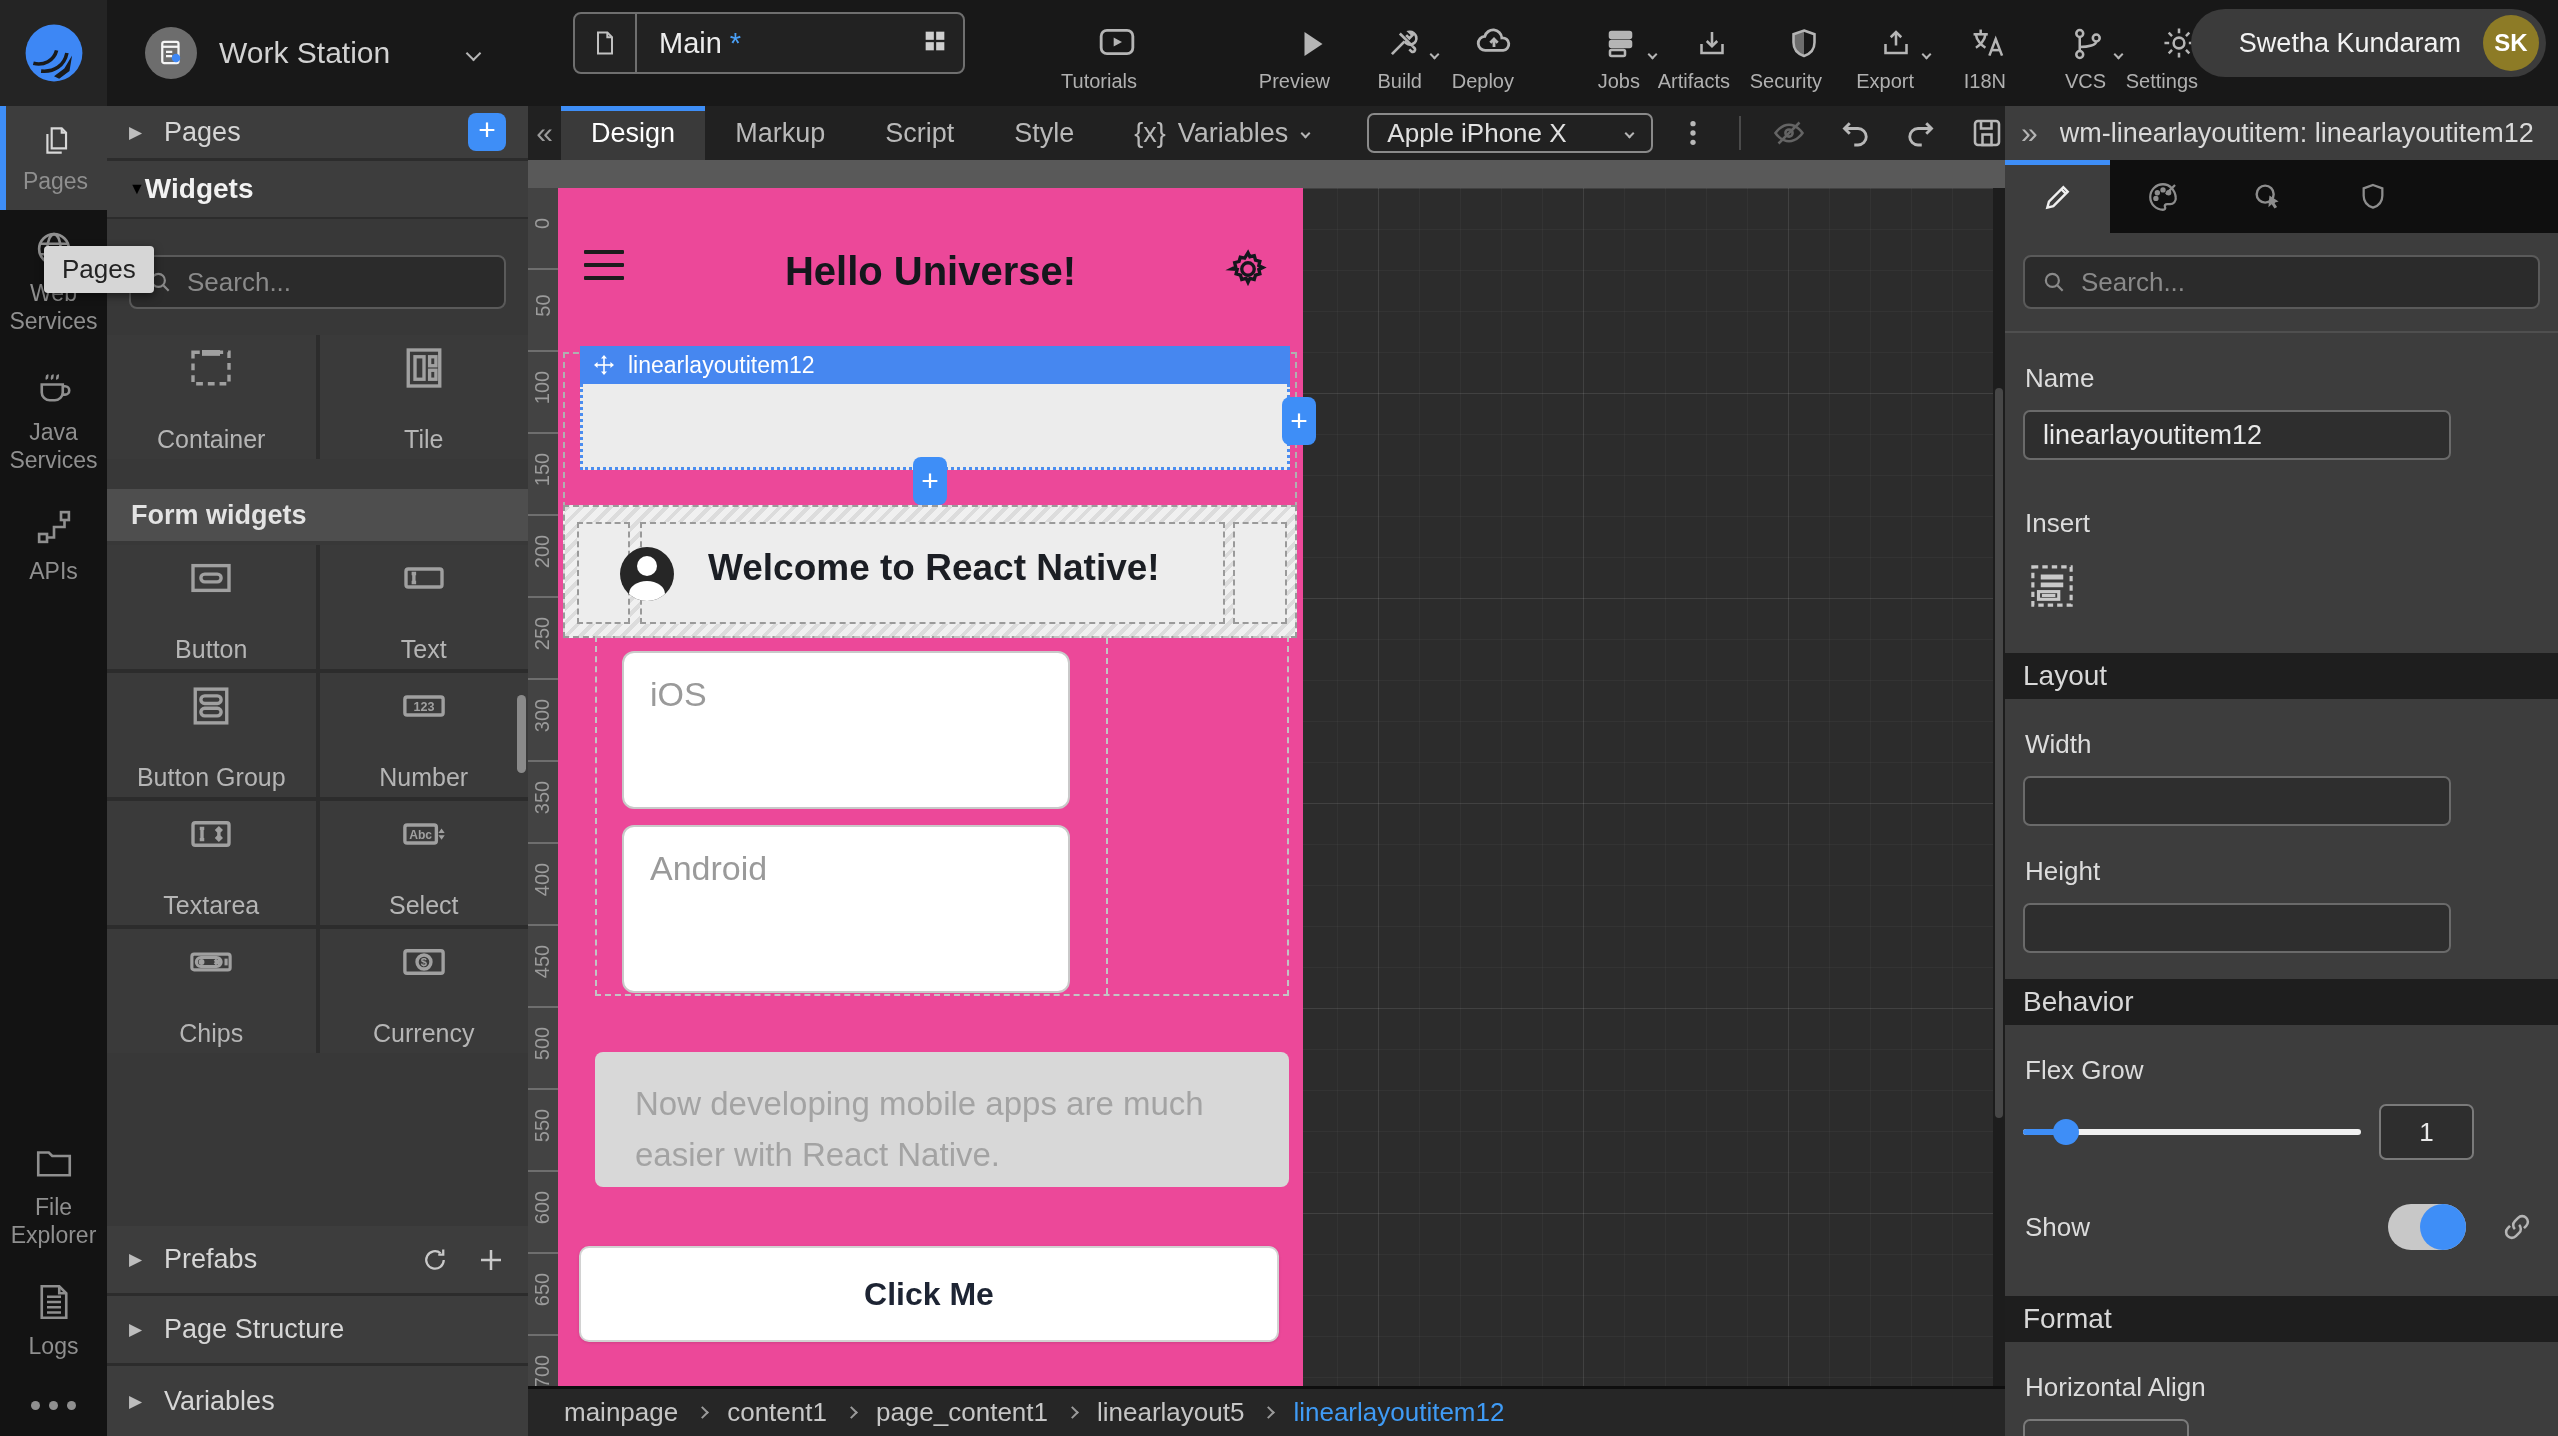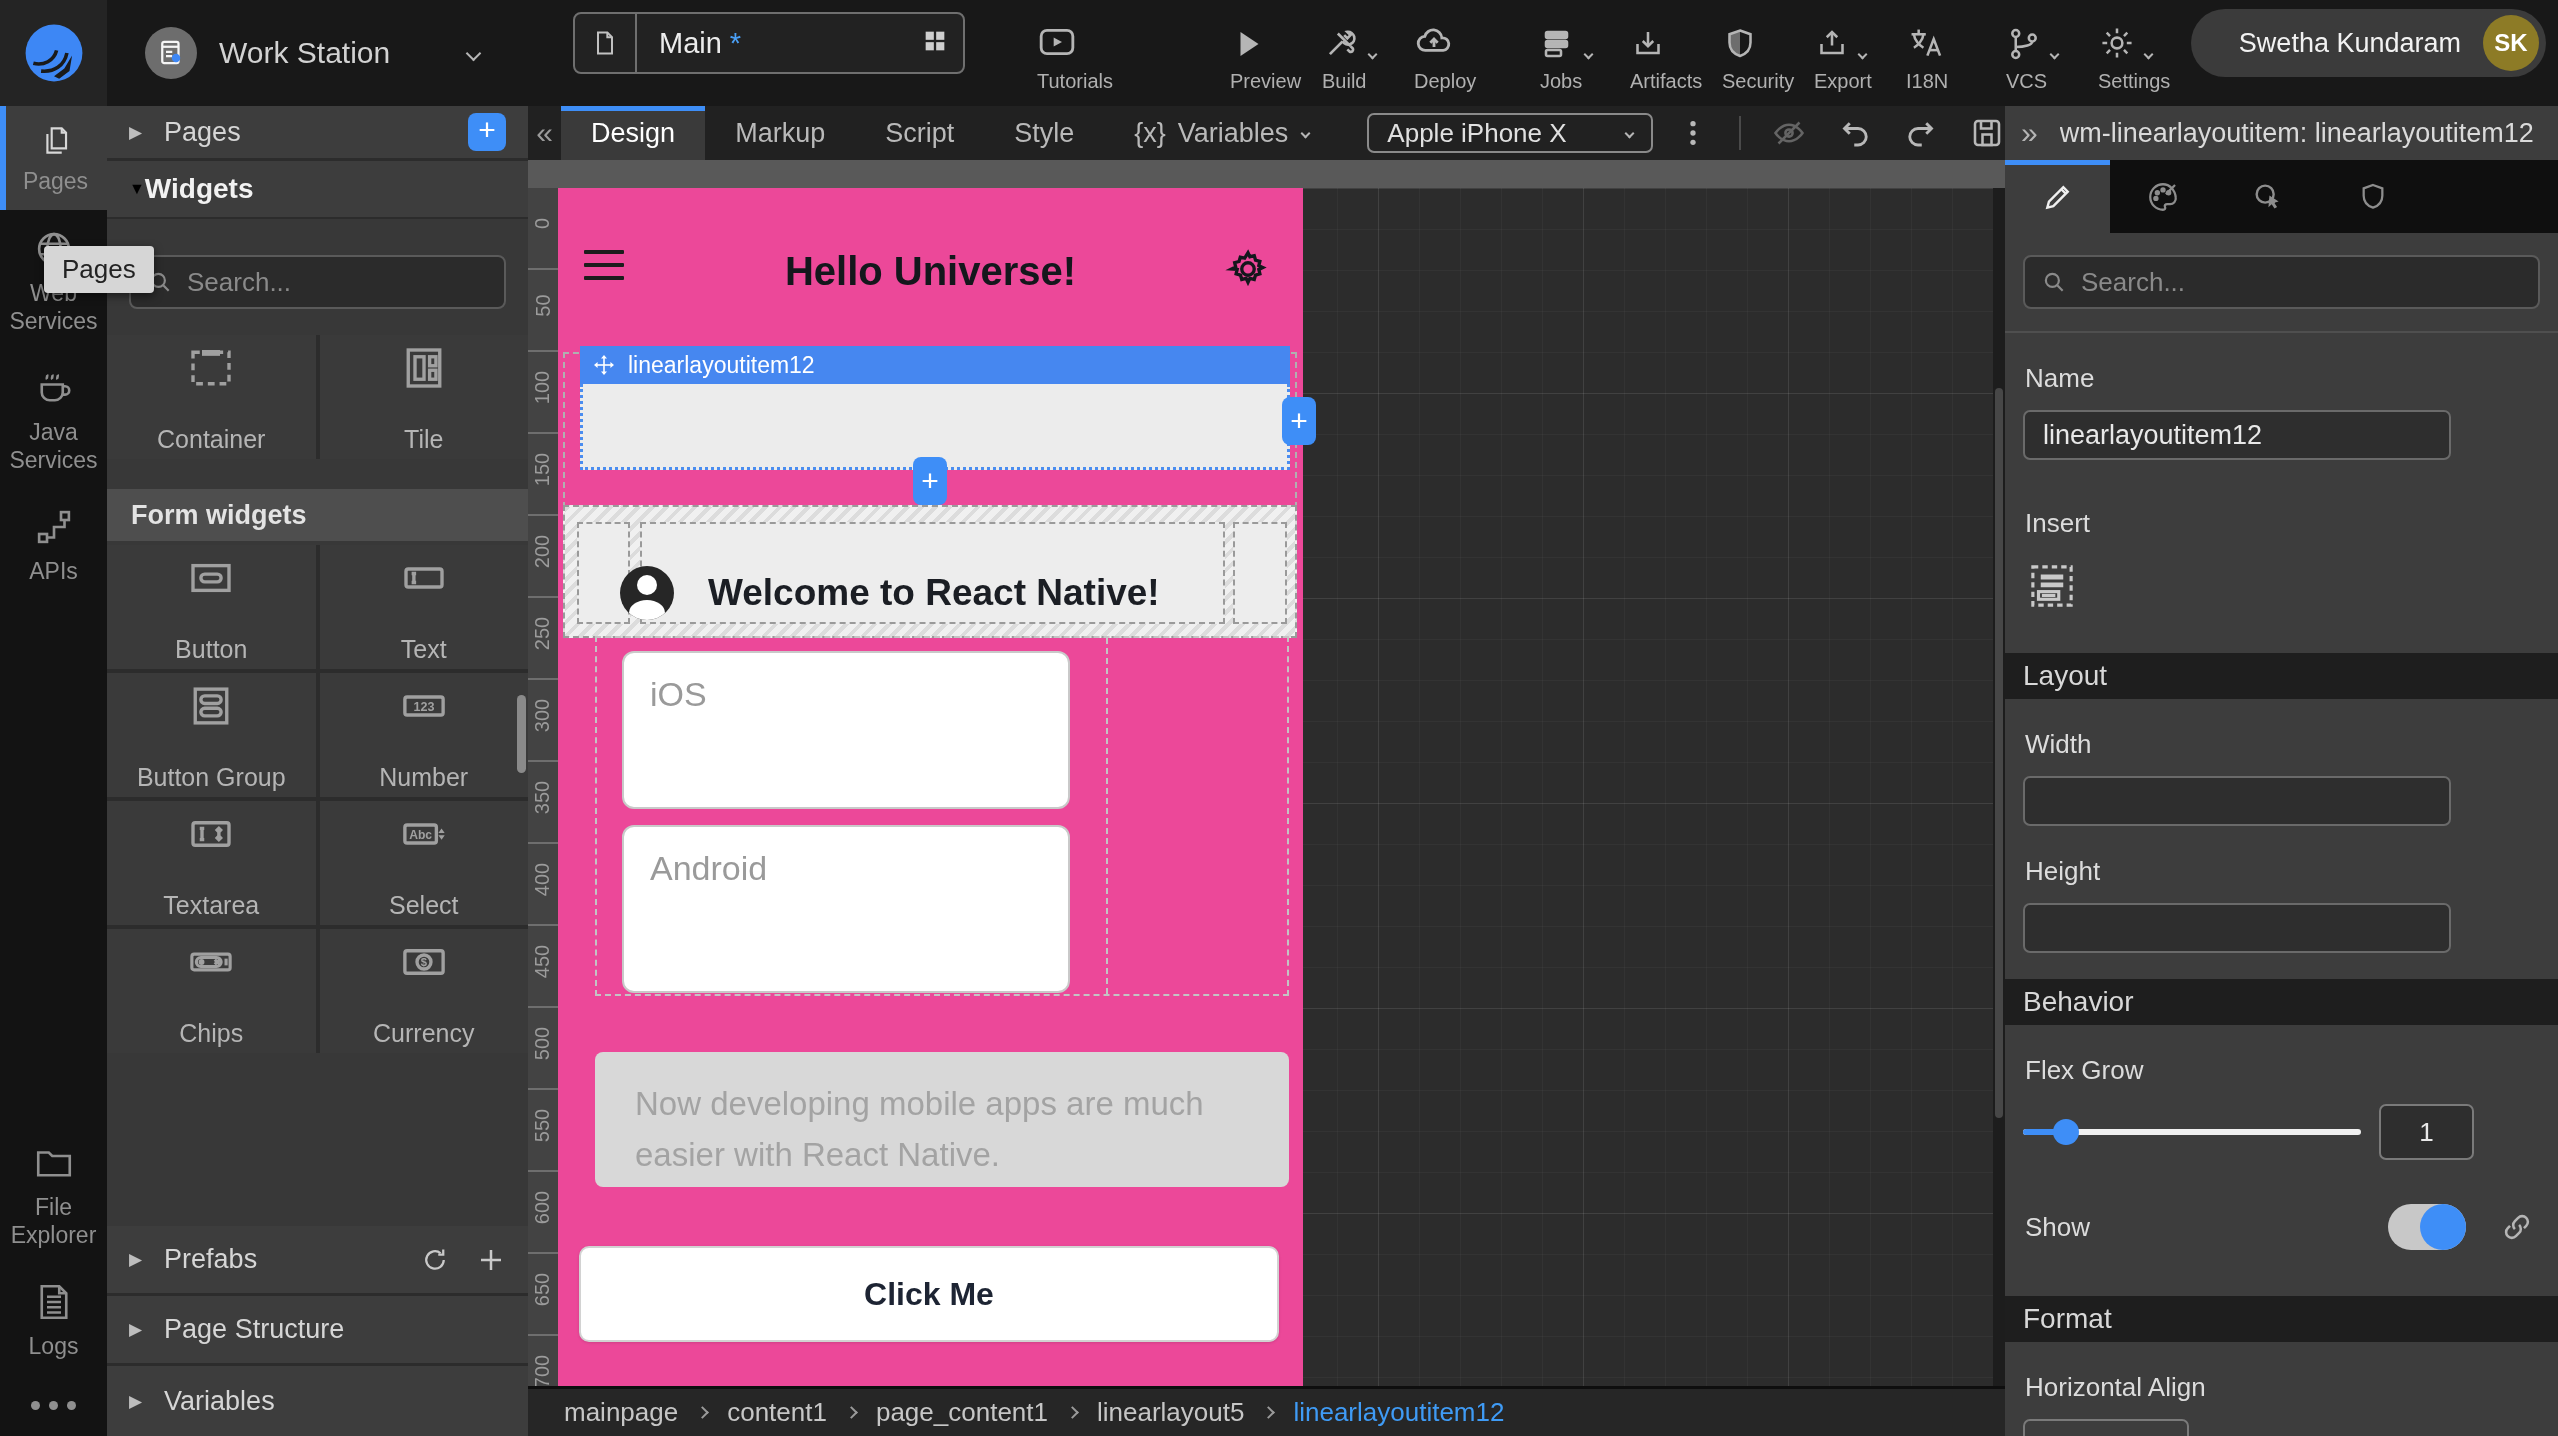--- a/index.html
+++ b/index.html
@@ -14,21 +14,21 @@
   .proj-icon { width:52px; height:52px; border-radius:50%; background:#6d6d6d; display:flex; align-items:center; justify-content:center; }
   .proj-name { font-size:30px; color:#d2d2d2; margin-left:22px; }
   .proj-chev { margin-left:78px; }
   .chev { width:11px; height:11px; border-right:2.5px solid #b5b5b5; border-bottom:2.5px solid #b5b5b5; transform:rotate(45deg); display:inline-block; }
   .chev.sm { width:7px; height:7px; border-width:2px; }
   .page-tab { position:absolute; left:573px; top:12px; width:392px; height:62px; border:2px solid #6f6f6f; border-radius:8px; display:flex; align-items:center; background:#222; }
   .page-tab .doc-cell { width:62px; height:100%; border-right:2px solid #6f6f6f; display:flex; align-items:center; justify-content:center; }
   .page-tab .tab-label { font-size:29px; color:#ececec; margin-left:22px; }
   .page-tab .dirty { color:#4a9ff5; font-size:29px; margin-left:8px; }
   .page-tab .grid-ic { margin-left:auto; margin-right:14px; }
-  .tb-action { position:absolute; top:10px; width:100px; display:flex; flex-direction:column; align-items:flex-start; }
+  .tb-action { position:absolute; top:10px; width:100px; display:flex; flex-direction:column; align-items:flex-end; }
   .tb-action .ic { height:52px; display:flex; align-items:flex-end; justify-content:center; position:relative; color:#b5b5b5; }
   .tb-action .lbl { font-size:20px; color:#b0b0b0; margin-top:8px; white-space:nowrap; }
   .tb-action .chev.sm { position:absolute; right:-16px; bottom:4px; }
   .user-pill { position:absolute; right:12px; top:9px; height:68px; min-width:322px; background:#3b3b3b; border-radius:36px; display:flex; align-items:center; justify-content:flex-end; padding:0 7px 0 48px; }
   .user-name { font-size:27px; color:#f2f2f2; margin-right:22px; }
   .avatar { width:56px; height:56px; border-radius:50%; background:var(--avatar,#8d7b26); color:#fff; font-size:24px; font-weight:700; display:flex; align-items:center; justify-content:center; }
 
   
   .body-row { flex:1; display:flex; min-height:0; }
 
@@ -110,21 +110,21 @@
   .sel-head span { color:#fff; font-size:23px; margin-left:12px; }
   .sel-body { height:86px; background:#ececec; border:3px dotted #4a8df0; border-top:none; }
   .plus-btn { position:absolute; width:34px; height:48px; background:#3e8ef7; border-radius:8px; color:#fff; font-size:30px; display:flex; align-items:center; justify-content:center; z-index:12; }
   .plus-right { left:717px; top:43px; }
   .plus-center { left:348px; top:103px; }
   .hatch-row { position:absolute; left:-2px; top:151px; width:734px; height:133px; border:2px dashed #9a9a9a;
     background:repeating-linear-gradient(135deg,#dcdcdc 0 4px,#f0f0f0 4px 10px); }
   .hatch-cell { position:absolute; top:15px; height:102px; background:#ededed; border:2px dashed #9a9a9a; }
   .hc1 { left:12px; width:53px; } .hc2 { left:75px; width:585px; } .hc3 { left:668px; width:54px; }
 
-  .welcome-row { position:absolute; left:62px; top:378px; display:flex; align-items:center; }
+  .welcome-row { position:absolute; left:62px; top:359px; display:flex; }
   .wave-avatar { width:54px; height:54px; border-radius:50%; background:#262626; position:relative; overflow:hidden; flex:none; }
   .wave-avatar i.h { position:absolute; left:50%; top:9px; transform:translateX(-50%); width:20px; height:20px; border-radius:50%; background:#fff; }
   .wave-avatar i.b { position:absolute; left:50%; top:34px; transform:translateX(-50%); width:36px; height:26px; border-radius:50%; background:#fff; }
   .welcome-title { font-size:37px; font-weight:700; color:#1b1e24; margin-left:34px; white-space:nowrap; }
 
   .ta-container { position:absolute; left:37px; top:448px; width:694px; height:360px; border:2px dashed #c4c4c4; }
   .ta-divider { position:absolute; left:509px; top:0; bottom:0; width:0; border-left:2px dashed #c4c4c4; }
   .ta-box { position:absolute; left:25px; width:448px; border:2px solid #c9c9c9; border-radius:12px; background:#fff; padding:22px 26px; font-size:34px; color:#9a9a9a; }
   .ta-ios { top:13px; height:158px; } .ta-android { top:187px; height:168px; }
 

